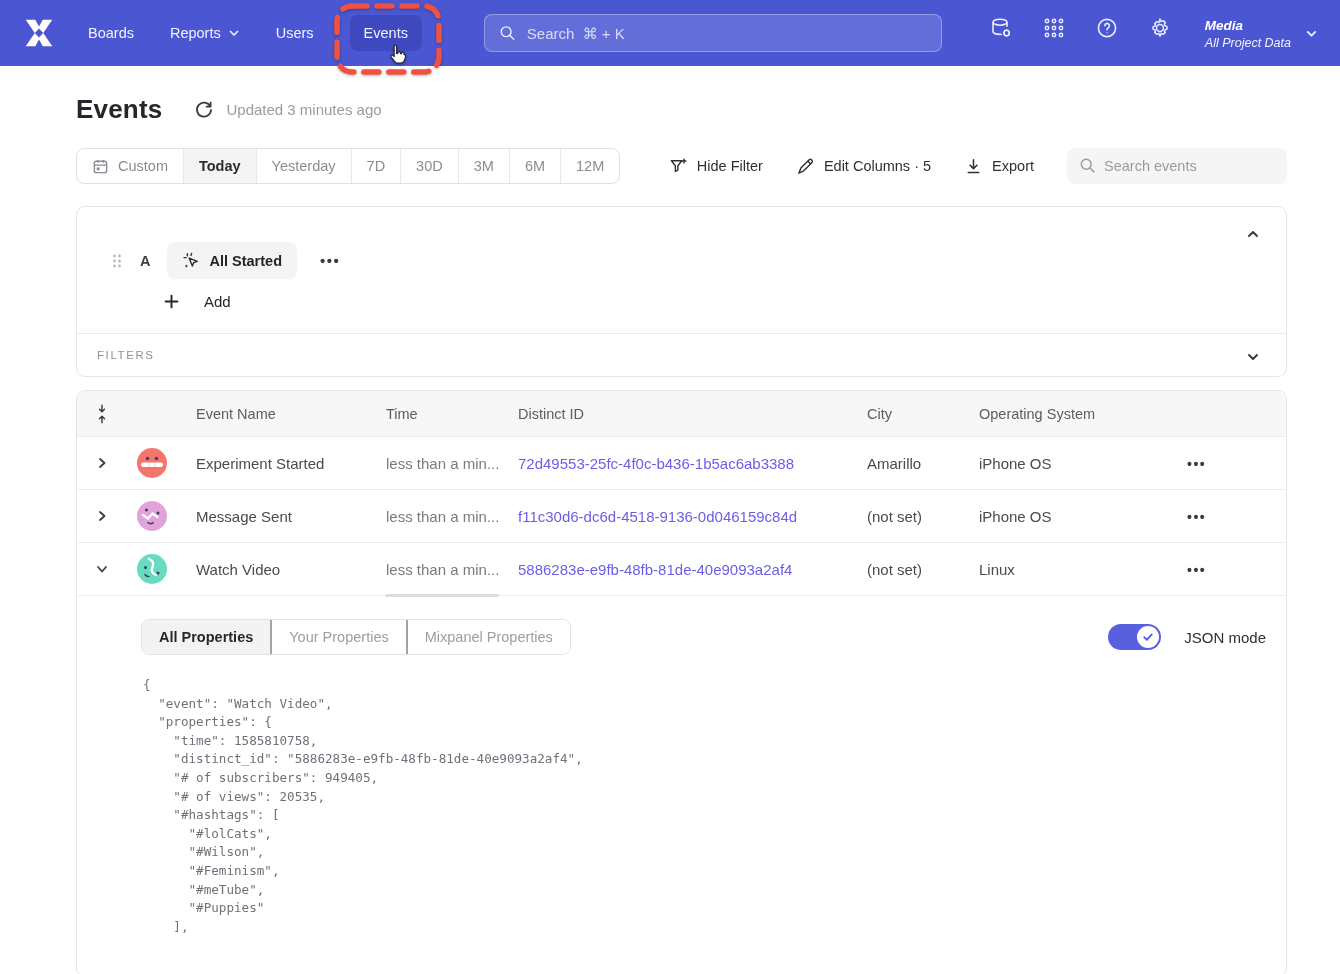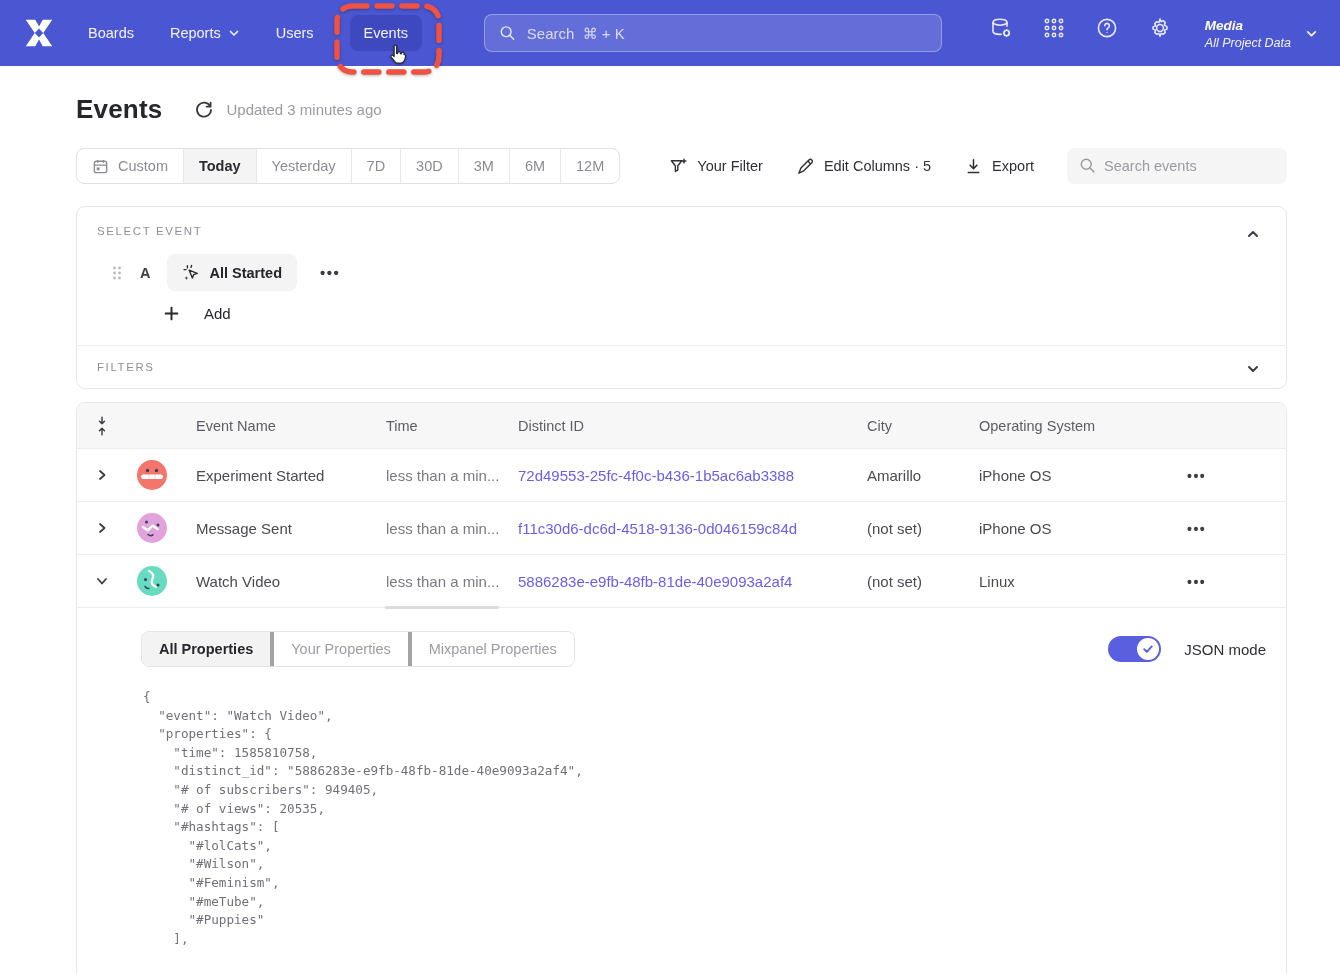--- a/index.html
+++ b/index.html
@@ -84,21 +84,21 @@
   .id-link { color:#6b5ee6; text-decoration:none; cursor:pointer; }
   .row-dots { color:#3c3c44; font-size:14px; font-weight:700; letter-spacing:1.5px; cursor:pointer; }
   .trow.expanded { border-bottom:1px solid #ededf0; }
   .scroll-thumb { position:relative; height:0; }
   .scroll-thumb div { position:absolute; left:308px; top:-2px; width:114px; height:3px; background:#dcdce0; border-radius:2px; }
 
   
   .detail { padding:23px 20px 40px 64px; position:relative; }
   .detail-top { display:flex; align-items:center; justify-content:space-between; }
   .prop-tabs { display:inline-flex; border:1px solid #e3e3e6; border-radius:8px; overflow:hidden; height:36px; }
-  .prop-tab { display:flex; align-items:center; padding:0 17px; font-size:14.5px; color:#9c9ca4; border-right:4px solid #a3a3a3; cursor:pointer; background:#fff; }
+  .prop-tab { display:flex; align-items:center; padding:0 17px; font-size:14.5px; color:#9c9ca4; border-right:2px solid #a3a3a3; cursor:pointer; background:#fff; }
   .prop-tab:last-child { border-right:none; }
   .prop-tab.active { background:#f3f3f4; color:#26262d; font-weight:700; }
   .json-mode { display:flex; align-items:center; gap:23px; }
   .switch { width:53px; height:26px; border-radius:13px; background:#5a5fe0; position:relative; cursor:pointer; }
   .knob { position:absolute; right:2px; top:2px; width:22px; height:22px; border-radius:50%; background:#fff; display:flex; align-items:center; justify-content:center; }
   .knob svg { width:12px; height:12px; color:#5a5fe0; }
   .json-label { font-size:15px; font-weight:500; color:#2f2f36; }
   .json-pre { margin:21px 0 0 2px; font-family:"DejaVu Sans Mono","Liberation Mono",monospace; font-size:12.6px; line-height:18.6px; color:#70707a; white-space:pre; }
 </style>
 </head>
@@ -224,21 +224,21 @@
             <span>12M</span>
           </div>
       </div>
 
       <div class="toolbar">
         <div class="tool-btn">
           <svg class="tool-icon" viewBox="0 0 20 20" fill="none" stroke="currentColor" stroke-width="1.5" stroke-linejoin="round">
             <path d="M2.5 4 h11 l-4.2 5.2 v4.6 l-2.6 1.4 v-6 L2.5 4z"></path>
             <path d="M15.8 2.2v4 M13.8 4.2h4" stroke-linecap="round"></path>
           </svg>
-          <span>Your Filter</span>
+          <span>Hide Filter</span>
         </div>
         <div class="tool-btn">
           <svg class="tool-icon" viewBox="0 0 20 20" fill="none" stroke="currentColor" stroke-width="1.5" stroke-linejoin="round">
             <path d="M3 17 l2.2-5.5 L13.6 3.1 a2.1 2.1 0 0 1 3 3 L8.2 14.5 3 17z"></path>
             <path d="M12.4 4.3l3 3"></path>
           </svg>
           <span>Edit Columns · 5</span>
         </div>
         <div class="tool-btn">
           <svg class="tool-icon" viewBox="0 0 20 20" fill="none" stroke="currentColor" stroke-width="1.6" stroke-linecap="round" stroke-linejoin="round">
@@ -251,21 +251,20 @@
               <circle cx="8.5" cy="8.5" r="5.8" fill="none" stroke="currentColor" stroke-width="1.7"></circle>
               <path d="M13 13 L17.5 17.5" stroke="currentColor" stroke-width="1.7" stroke-linecap="round"></path>
             </svg>
           <input placeholder="Search events" style="">
         </div>
       </div>
     </div>
 
     <div class="query-card">
       <div class="qc-section">
-        <div class="qc-label">SELECT EVENT</div>
         <div class="qc-chevron">
           <svg width="14" height="14" viewBox="0 0 14 14">
               <path d="M3 9 L7 5 L11 9" fill="none" stroke="currentColor" stroke-width="2" stroke-linecap="round" stroke-linejoin="round"></path>
             </svg>
         </div>
         <div class="event-row">
           <svg class="drag-handle" viewBox="0 0 12 18" fill="currentColor">
             <circle cx="3.5" cy="4" r="1.4"></circle>
               <circle cx="8.5" cy="4" r="1.4"></circle>
             <circle cx="3.5" cy="9" r="1.4"></circle>

